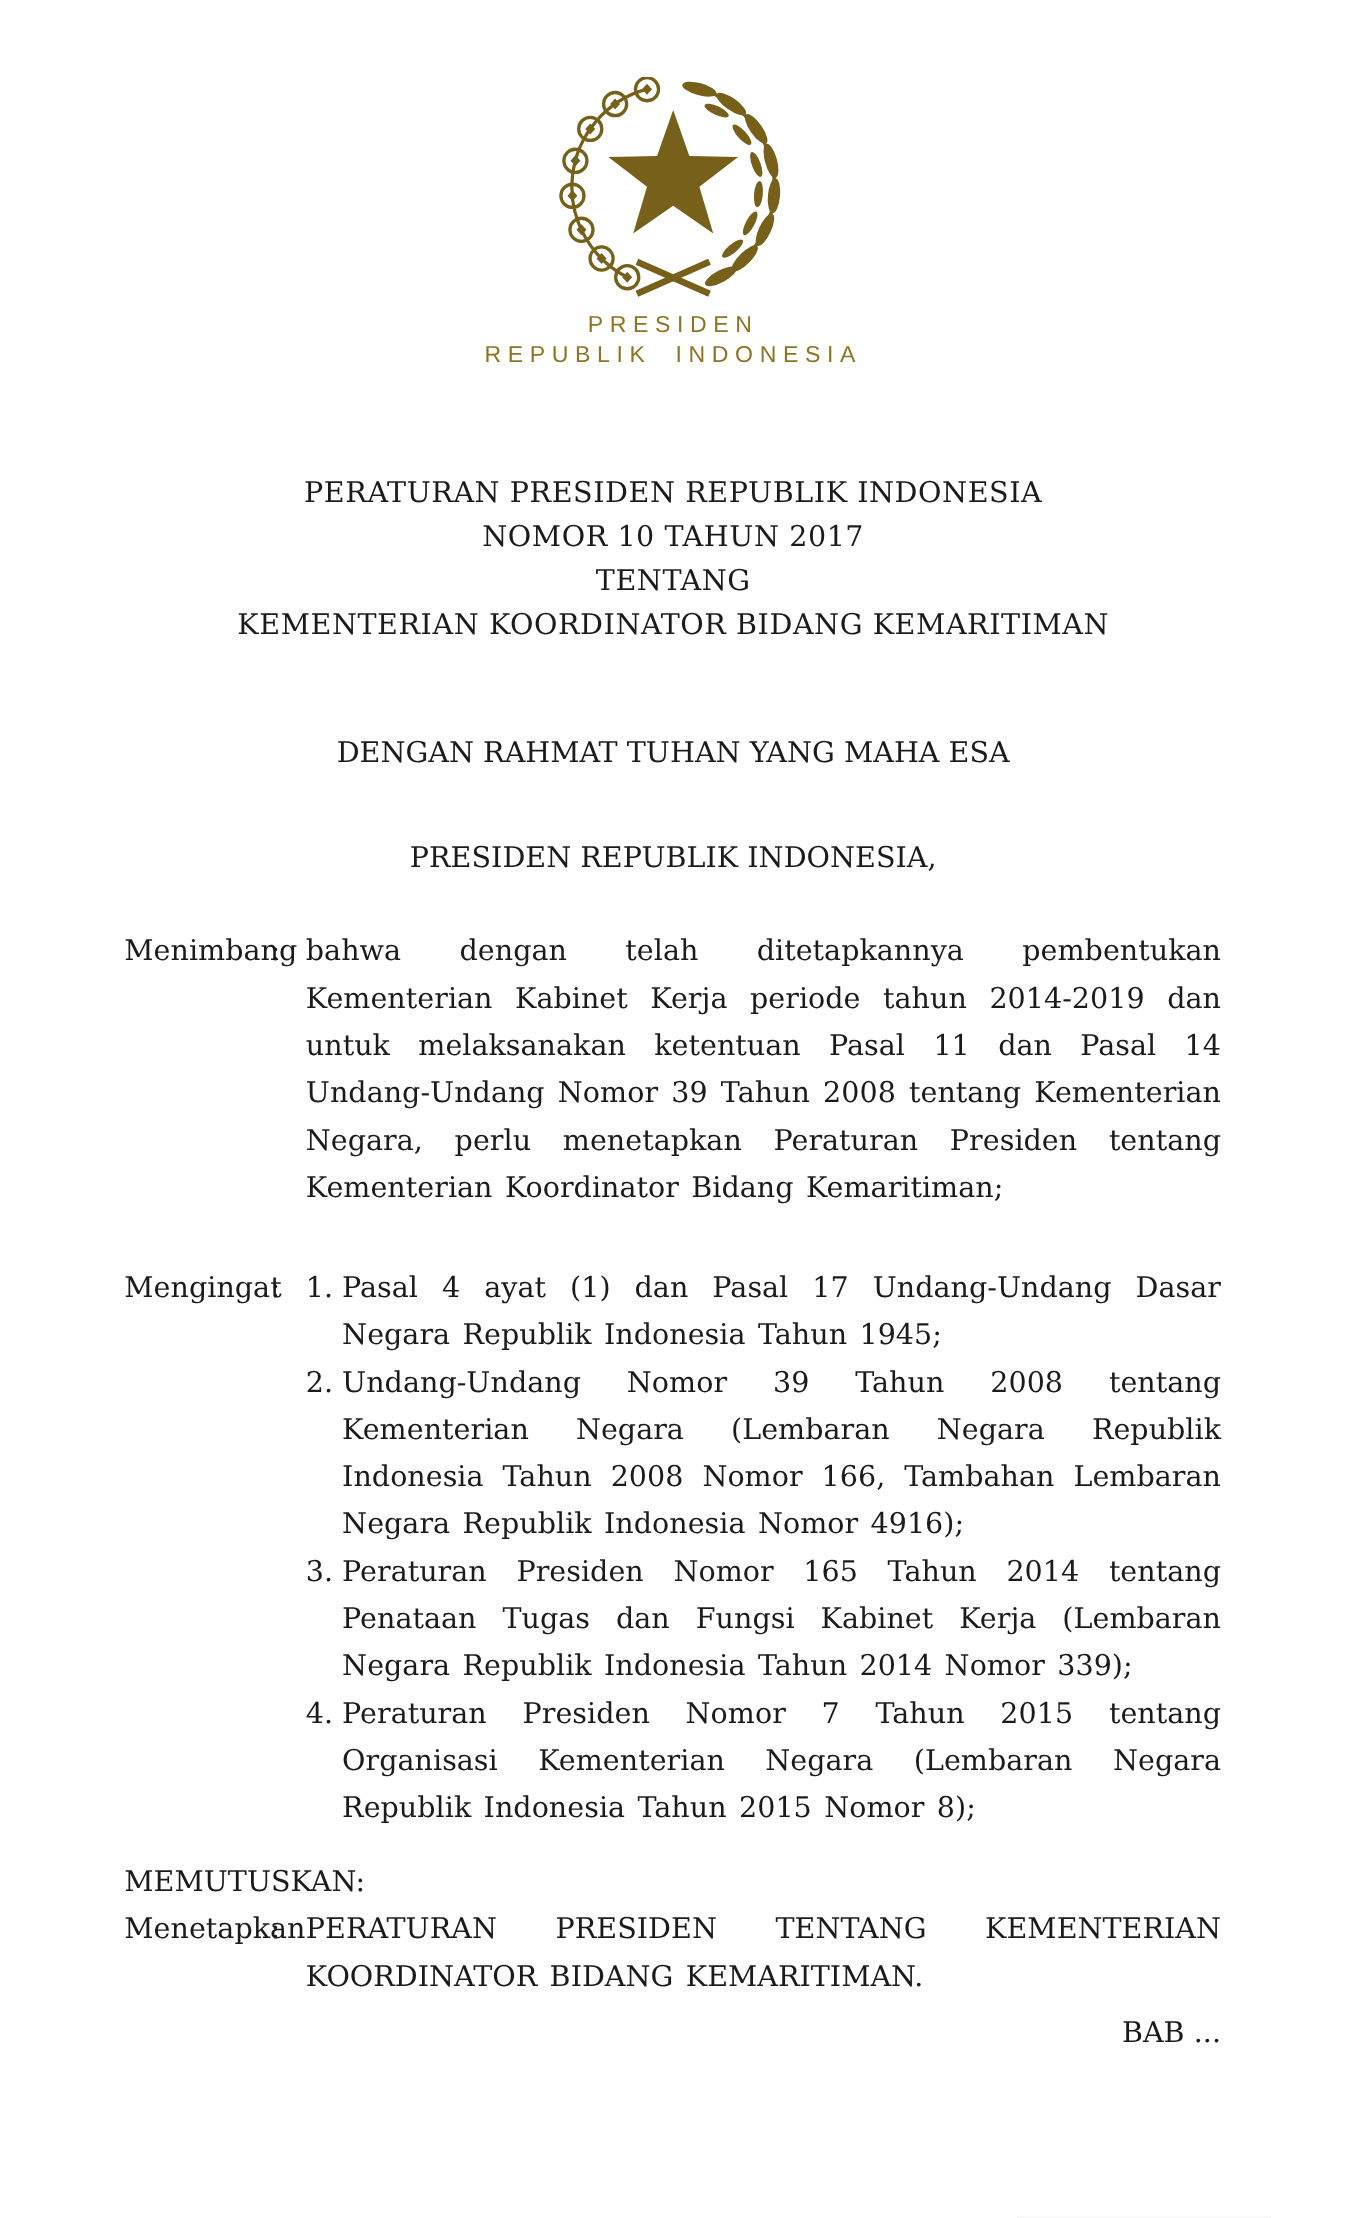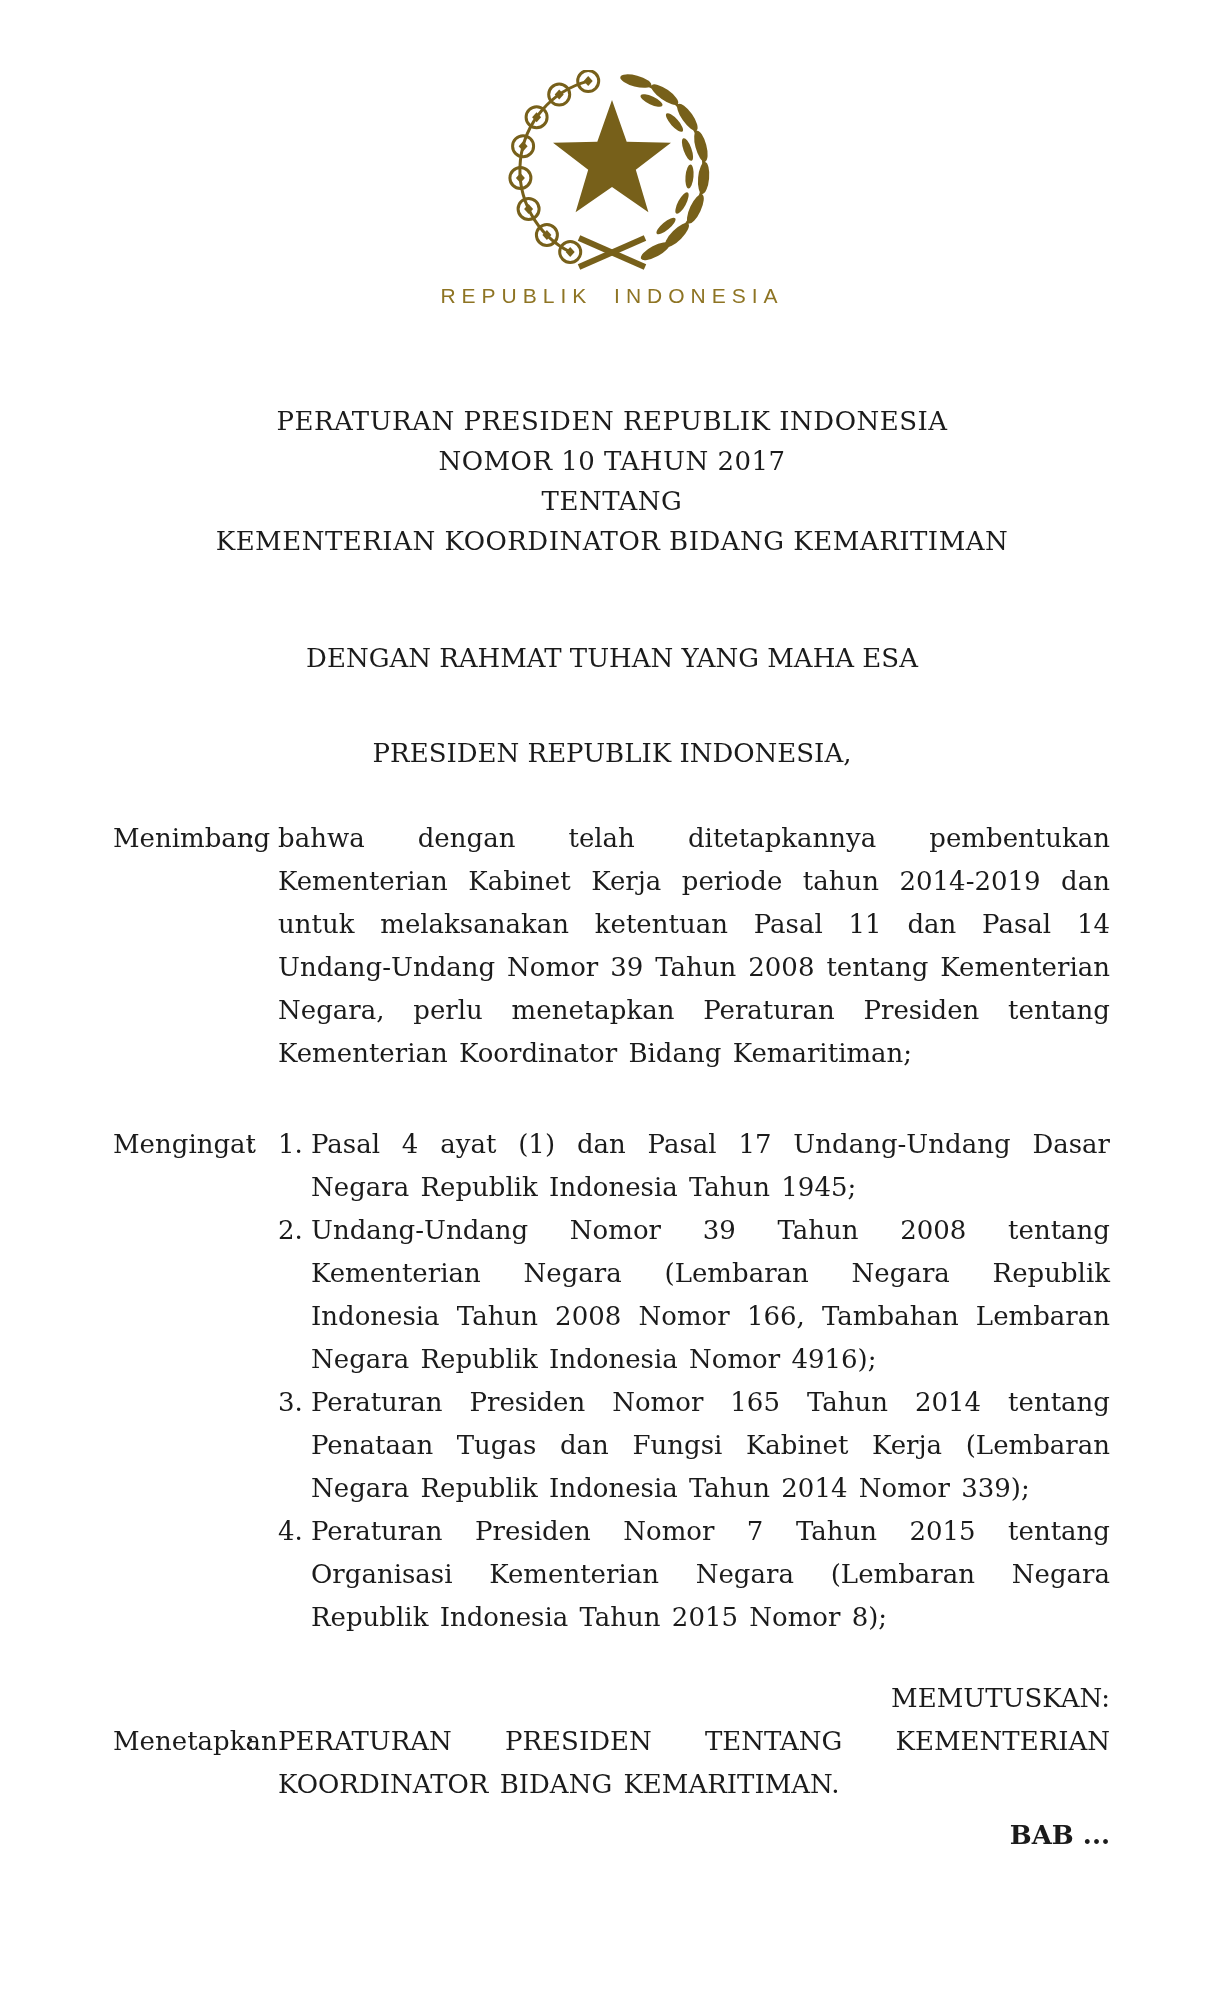--- a/index.html
+++ b/index.html
@@ -44,23 +44,23 @@
   .row-menimbang  { margin-top:42px; }
   .row-mengingat  { margin-top:48px; }
   .clause-label { width:133px; flex:0 0 133px; white-space:nowrap; }
   .clause-colon { width:32px;  flex:0 0 32px; }
   .clause-text  { flex:1 1 auto; text-align:justify; word-spacing:3px; }
   .num-list { flex:1 1 auto; }
   .num-item { display:flex; }
   .num-col  { width:33px; flex:0 0 33px; }
   .num-text { flex:1 1 auto; text-align:justify; word-spacing:3px; }
   
-  .memutuskan { margin-top:38px; text-align:right; }
+  .memutuskan { margin-top:24px; text-align:left; }
   .row-menetapkan { margin-top:0; }
-  .catchword { margin-top:8px; text-align:right; padding-right:0;font-weight:bold; }
+  .catchword { margin-top:8px; text-align:right; padding-right:0; }
   
   .seal { display:block; }
   .seal .gold { fill:#77601a; }
   .seal .gold-stroke { fill:none; stroke:#77601a; stroke-width:3; }
 </style>
 </head>
 <body>
 
 <div class="page">
 
@@ -123,20 +123,21 @@
           <ellipse cx="160.5" cy="30.5" rx="12" ry="4" transform="rotate(25 160.5 30.5)"></ellipse>
           <ellipse cx="183.5" cy="52.5" rx="12" ry="4" transform="rotate(48 183.5 52.5)"></ellipse>
           <ellipse cx="196.5" cy="79.5" rx="12" ry="4" transform="rotate(70 196.5 79.5)"></ellipse>
           <ellipse cx="198.5" cy="106.5" rx="12" ry="4" transform="rotate(95 198.5 106.5)"></ellipse>
           <ellipse cx="191" cy="133" rx="12" ry="4" transform="rotate(118 191 133)"></ellipse>
           <ellipse cx="175" cy="156" rx="12" ry="4" transform="rotate(140 175 156)"></ellipse>
         </g>
       </svg>
     </div>
     <div class="agency">
+      <div>PRESIDEN</div>
       <div>REPUBLIK INDONESIA</div>
     </div>
   </header>
 
   <section class="title-block">
     <div class="tline">PERATURAN PRESIDEN REPUBLIK INDONESIA</div>
     <div class="tline">NOMOR  10  TAHUN  2017</div>
     <div class="tline">TENTANG</div>
     <div class="tline">KEMENTERIAN KOORDINATOR BIDANG KEMARITIMAN</div>
   </section>

